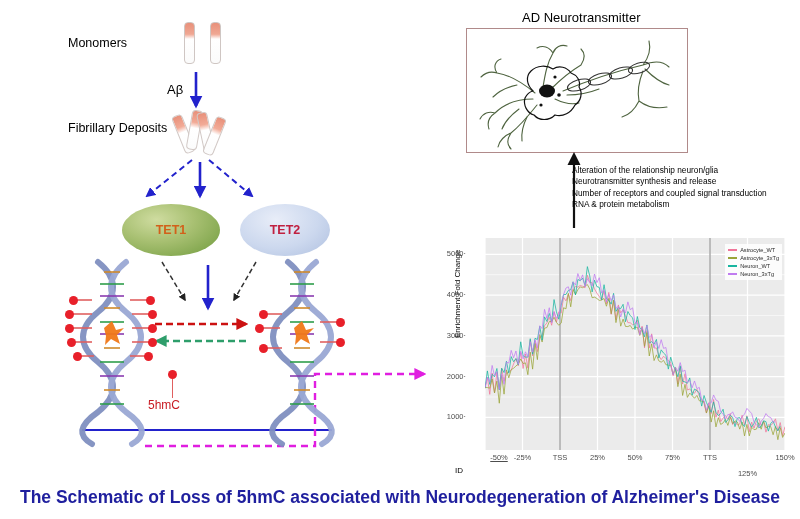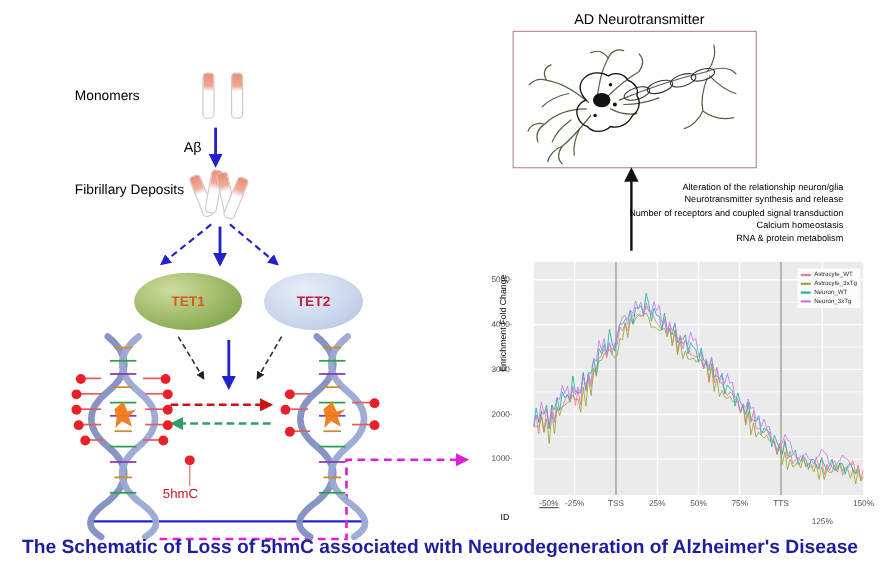--- a/index.html
+++ b/index.html
@@ -1,20 +1,20 @@
 <!DOCTYPE html>
 <html><head>
 <meta charset="utf-8">
 <style>
   html,body{margin:0;padding:0;background:#fff;}
   body{width:800px;height:519px;position:relative;overflow:hidden;
        font-family:"Liberation Sans",sans-serif;}
   .abs{position:absolute;}
   
-  #left-panel{left:0;top:0;width:450px;height:470px;margin-top:44px;}
+  #left-panel{left:0;top:0;width:450px;height:470px;}
   .lbl{font-size:12.5px;color:#000;white-space:nowrap;}
   #monomers-label{left:68px;top:36px;}
   #fibrillary-label{left:68px;top:121px;}
   #abeta-label{left:167px;top:82px;font-size:13px;}
   .rod{position:absolute;width:11px;height:42px;border-radius:4px;
        background:linear-gradient(to bottom,#e8907a 0%,#f0a894 28%,#ffffff 40%,#fbfbfb 100%);
        border:1px solid #cfc6c3;box-sizing:border-box;}
   #monomer-1{left:184px;top:22px;}
   #monomer-2{left:210px;top:22px;}
   #fibril-group{left:176px;top:110px;width:48px;height:48px;}
@@ -41,21 +41,21 @@
   svg.ov{position:absolute;left:0;top:0;width:450px;height:470px;overflow:visible;}
   .hmc-dot{position:absolute;width:9px;height:9px;border-radius:50%;
            background:#e8202a;}
   #hmc-legend-dot{left:168px;top:370px;}
   #hmc-legend-stem{left:171.5px;top:379px;width:1.8px;height:19px;background:#e06060;}
   #hmc-label{left:148px;top:398px;font-size:12px;color:#c81a22;}
   
   #ad-title{left:522px;top:10px;font-size:13px;color:#000;}
   #neuron-box{left:466px;top:28px;width:222px;height:125px;
               border:1.4px solid #b08a8a;background:#fff;box-sizing:border-box;}
-  #bullet-list{left:572px;top:165px;text-align:right;}
+  #bullet-list{left:572px;top:165px;}
   .bullet{font-size:8.3px;color:#000;line-height:11.4px;white-space:nowrap;}
   
   #chart-panel{left:455px;top:230px;width:345px;height:250px;background:#fff;}
   #chart-ylab{position:absolute;left:-2px;top:108px;font-size:8px;
               transform:rotate(-90deg);transform-origin:left top;white-space:nowrap;}
   #chart-xlab{position:absolute;left:0;top:236px;width:345px;text-align:left;font-size:8px;}
   #plot-panel{position:absolute;left:30px;top:8px;width:300px;height:212px;
               background:#ebebeb;}
   .ytick{position:absolute;right:334px;font-size:7.5px;color:#4d4d4d;
          white-space:nowrap;text-align:right;}
@@ -254,21 +254,20 @@
         <path d="M0,0 L10,5 L0,10 z" fill="#111"></path>
       </marker>
   </defs>
   <line x1="14" y1="78" x2="14" y2="6" stroke="#111" stroke-width="2.2" marker-end="url(#ah-up)"></line>
 </svg>
 
 <div class="abs" id="bullet-list">
   <div class="bullet">Alteration of the relationship neuron/glia</div>
   <div class="bullet">Neurotransmitter synthesis and release</div>
   <div class="bullet">Number of receptors and coupled signal transduction</div>
-  <div class="bullet">Calcium homeostasis</div>
   <div class="bullet">RNA &amp; protein metabolism</div>
 </div>
 
 <div class="abs" id="chart-panel">
   <div id="chart-ylab">Enrichment Fold Change</div>
   <div id="chart-xlab">ID</div>
   <div id="plot-panel">
     <svg id="plot-svg" width="300" height="212">
         <line x1="0" x2="300" y1="179.3846153846154" y2="179.3846153846154" stroke="#ffffff" stroke-width="1.2"></line>
         <line x1="0" x2="300" y1="159" y2="159" stroke="#ffffff" stroke-width="0.6"></line>

